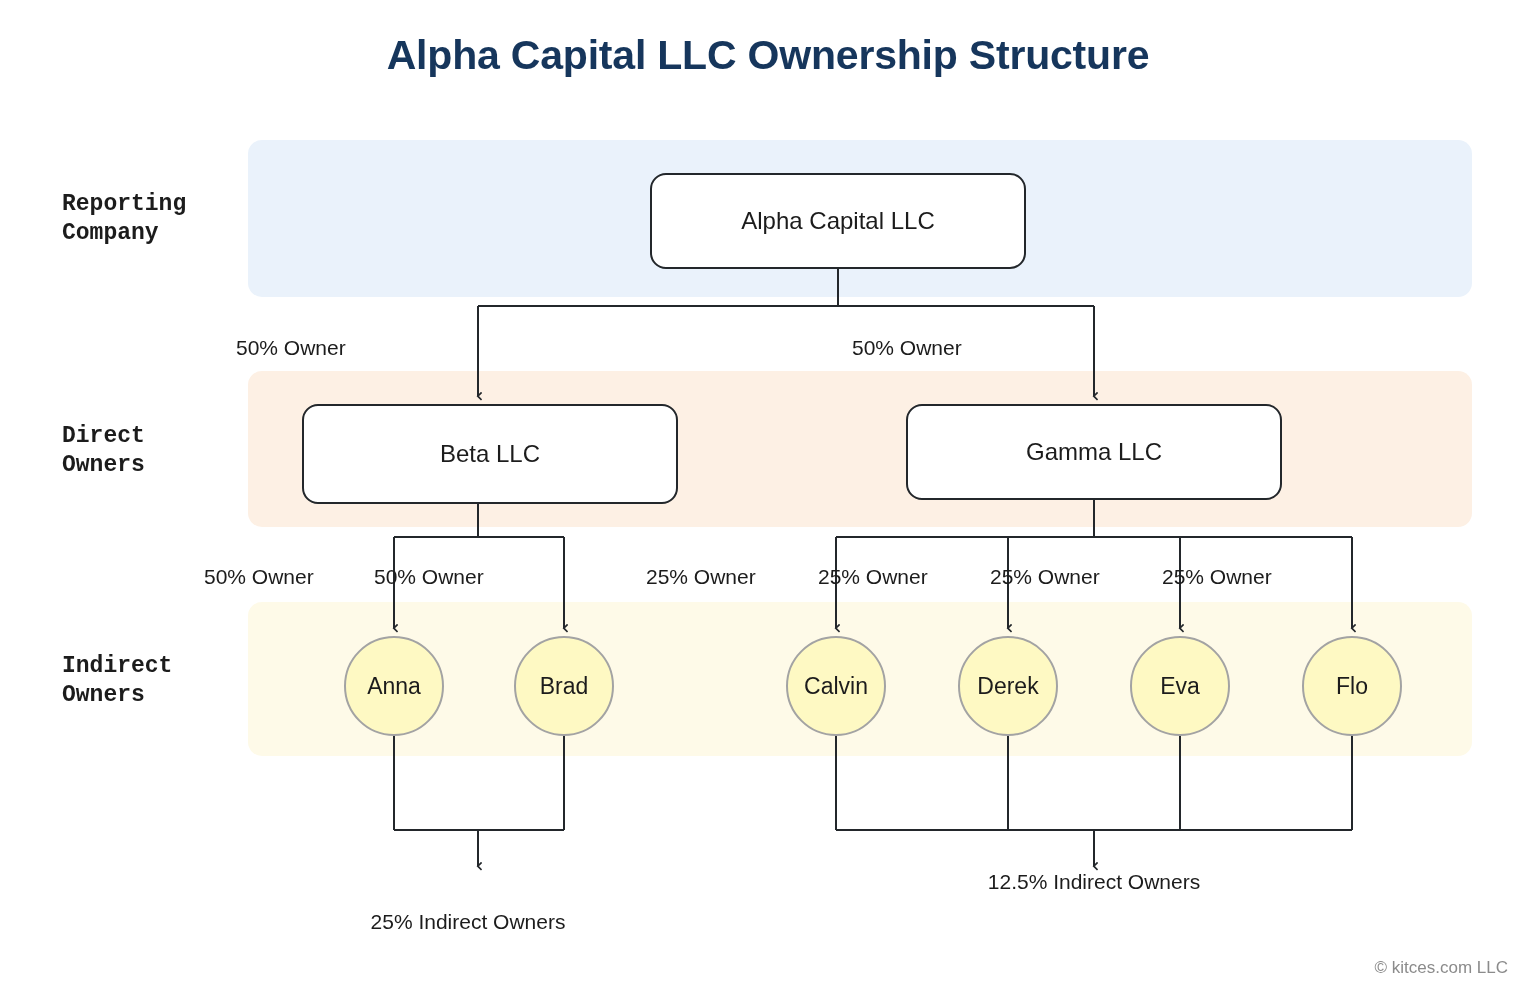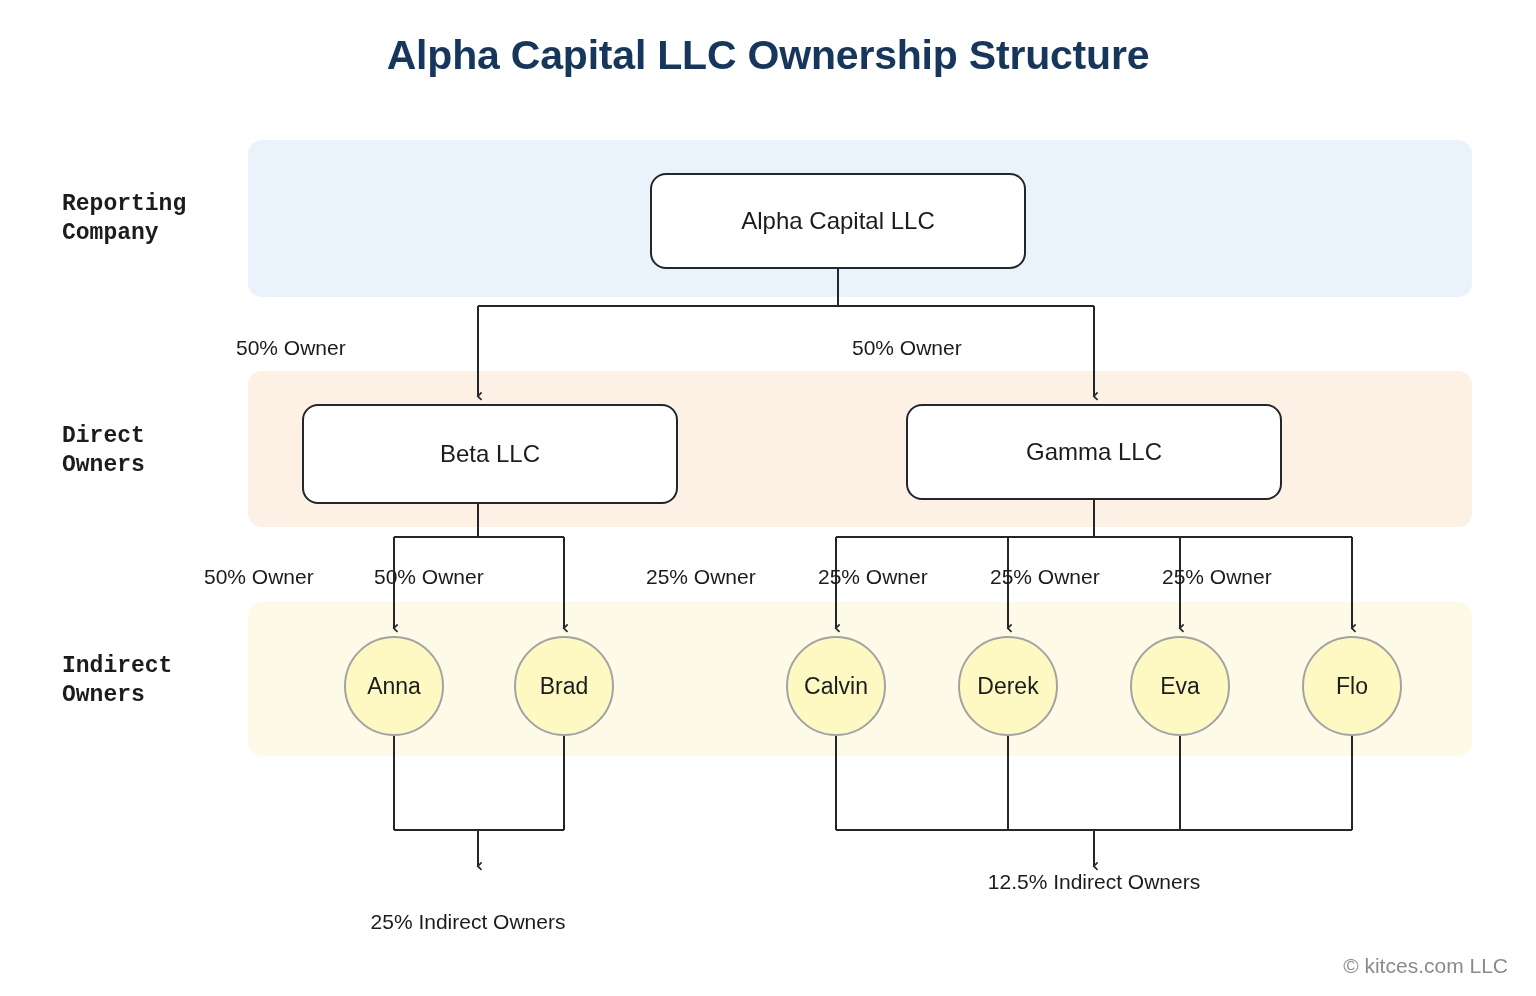--- a/index.html
+++ b/index.html
@@ -96,21 +96,21 @@
     position: absolute;
     font-size: 21px;
     color: #1c1c1c;
     white-space: nowrap;
     text-align: center;
   }
   .footer {
     position: absolute;
     right: 28px;
     bottom: 18px;
-    font-size: 21px;
+    font-size: 17px;
     color: #8b8b8b;
   }
 </style>
 </head>
 <body>
 
 <div id="canvas">
 
   <div class="title">Alpha Capital LLC Ownership Structure</div>
 

